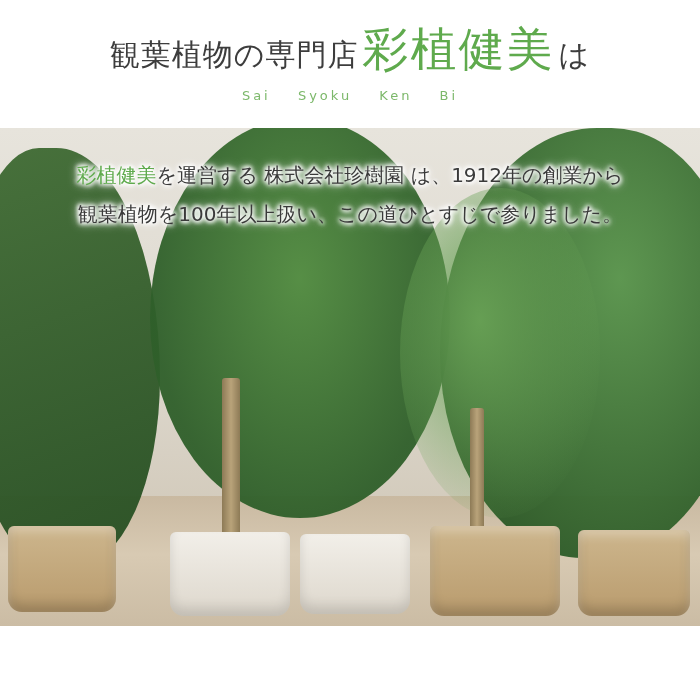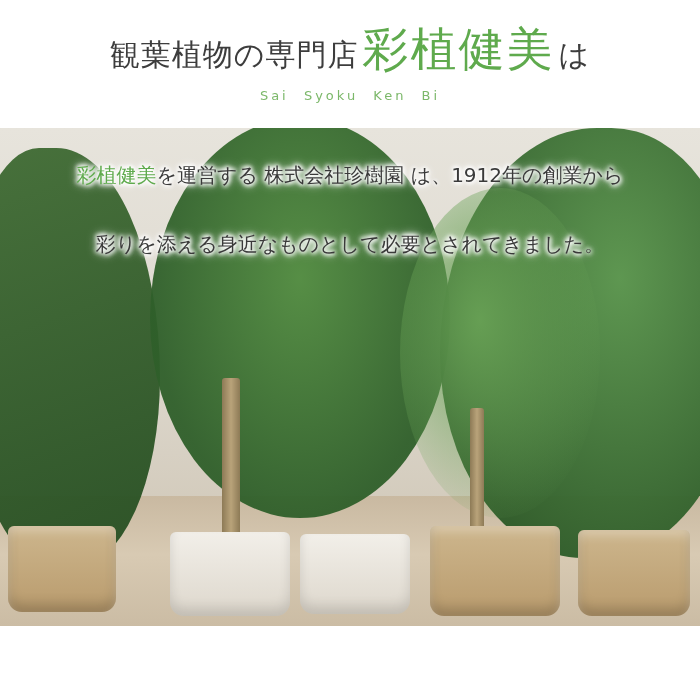--- a/index.html
+++ b/index.html
@@ -61,21 +61,21 @@
   .romaji {
     position: absolute;
     top: 88px;
     left: 0;
     right: 0;
     text-align: center;
     color: #7cb86a;
     font-size: 13px;
     letter-spacing: 3px;
   }
-  .romaji span { margin: 0 4px; }
+  .romaji span { margin: 0 10px; }
 
   
   .stripe {
     height: 74px;
     background: #eef5e9;
     display: flex;
     align-items: center;
     justify-content: center;
     border-top: 1px solid #e6efe0;
     border-bottom: 1px solid #e6efe0;
@@ -193,25 +193,25 @@
 
     <div class="pot basket" style="left:8px; top:398px; width:108px; height:86px;"></div>
     <div class="pot white" style="left:170px; top:404px; width:120px; height:84px;"></div>
     <div class="pot white" style="left:300px; top:406px; width:110px; height:80px;"></div>
     <div class="pot basket" style="left:430px; top:398px; width:130px; height:90px;"></div>
     <div class="pot basket" style="left:578px; top:402px; width:112px; height:86px;"></div>
 
     <div class="overlay">
       <p class="para">
         <span class="line center"><span class="grn">彩植健美</span><span>を運営する 株式会社珍樹園 は、1912年の創業から</span></span>
+        <span class="line center grn-d">観葉植物を100年以上扱い、この道ひとすじで参りました。</span>
       </p>
 
       <div class="spacer-a"></div>
 
       <p class="para">
-        <span class="line center">彩りを添える身近なものとして必要とされてきました。</span>
       </p>
 
       <div class="spacer-b"></div>
 
     </div>
   </div>
 </div>
 
 </body></html>

